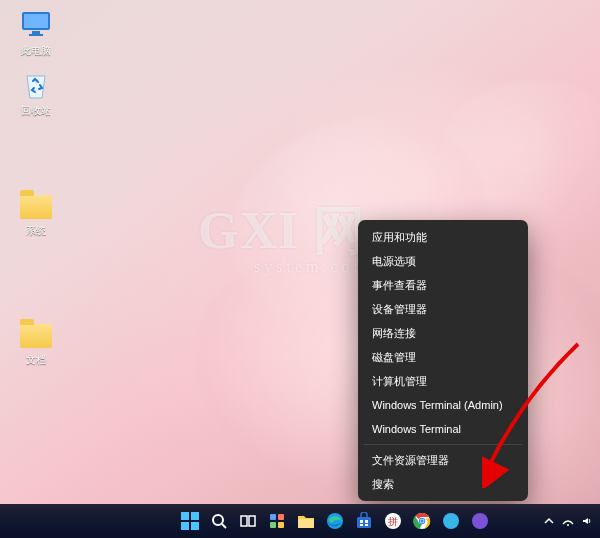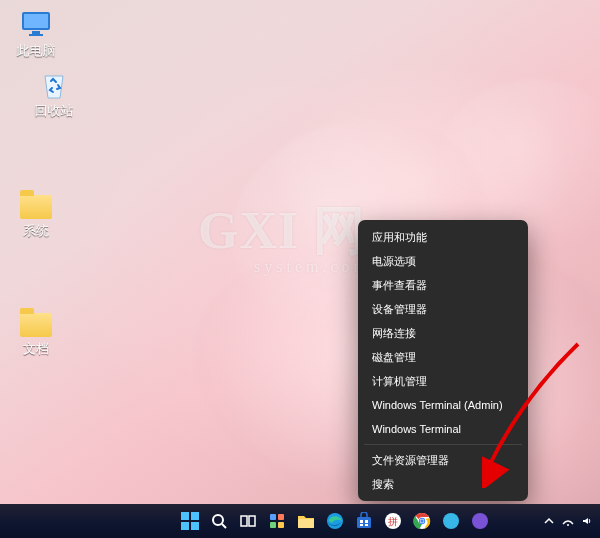--- a/index.html
+++ b/index.html
@@ -29,28 +29,28 @@
     pointer-events:none; white-space:nowrap;
   }
   .watermark .sub {
     display:block; font-size:16px; letter-spacing:4px; font-weight:500;
     margin-top:-8px; margin-left:56px; color:rgba(255,255,255,0.42);
   }
 
   
   .dicon { position:absolute; width:60px; text-align:center; }
   .dicon .glyph { width:36px; height:36px; margin:0 auto 3px; display:flex; align-items:center; justify-content:center; border-radius:3px;}
-  .dicon .lbl { font-size:13px; color:#fff; text-shadow:0 1px 1px rgba(0,0,0,0.6); line-height:12px; }
+  .dicon .lbl { font-size:10px; color:#fff; text-shadow:0 1px 1px rgba(0,0,0,0.6); line-height:12px; }
   .sel .glyph { outline:1px solid rgba(120,180,255,0.9); background:rgba(120,180,255,0.35); padding:2px; border-radius:2px;}
   .di-pc   { left:6px; top:6px; }
-  .di-bin  { left:24px; top:66px; }
+  .di-bin  { left:6px; top:66px; }
   .di-ctrl { left:6px; top:126px; }
   .di-f1   { left:6px; top:186px; }
   .di-f2   { left:6px; top:246px; }
-  .di-f3   { left:6px; top:304px; }
+  .di-f3   { left:6px; top:315px; }
   .folder-shape { width:32px; height:24px; background:linear-gradient(#ffe08a,#f6c94b); border-radius:2px; position:relative; top:3px;}
   .folder-shape:before { content:""; position:absolute; top:-5px; left:0; width:14px; height:6px; background:#f6c94b; border-radius:2px 2px 0 0;}
 
   
   .ctxmenu {
     position:absolute; left:358px; top:220px; width:170px;
     background:#2b2b2b; color:#fff; border-radius:7px; padding:5px 0;
     box-shadow:0 10px 28px rgba(0,0,0,0.45);
     font-size:11px;
   }

